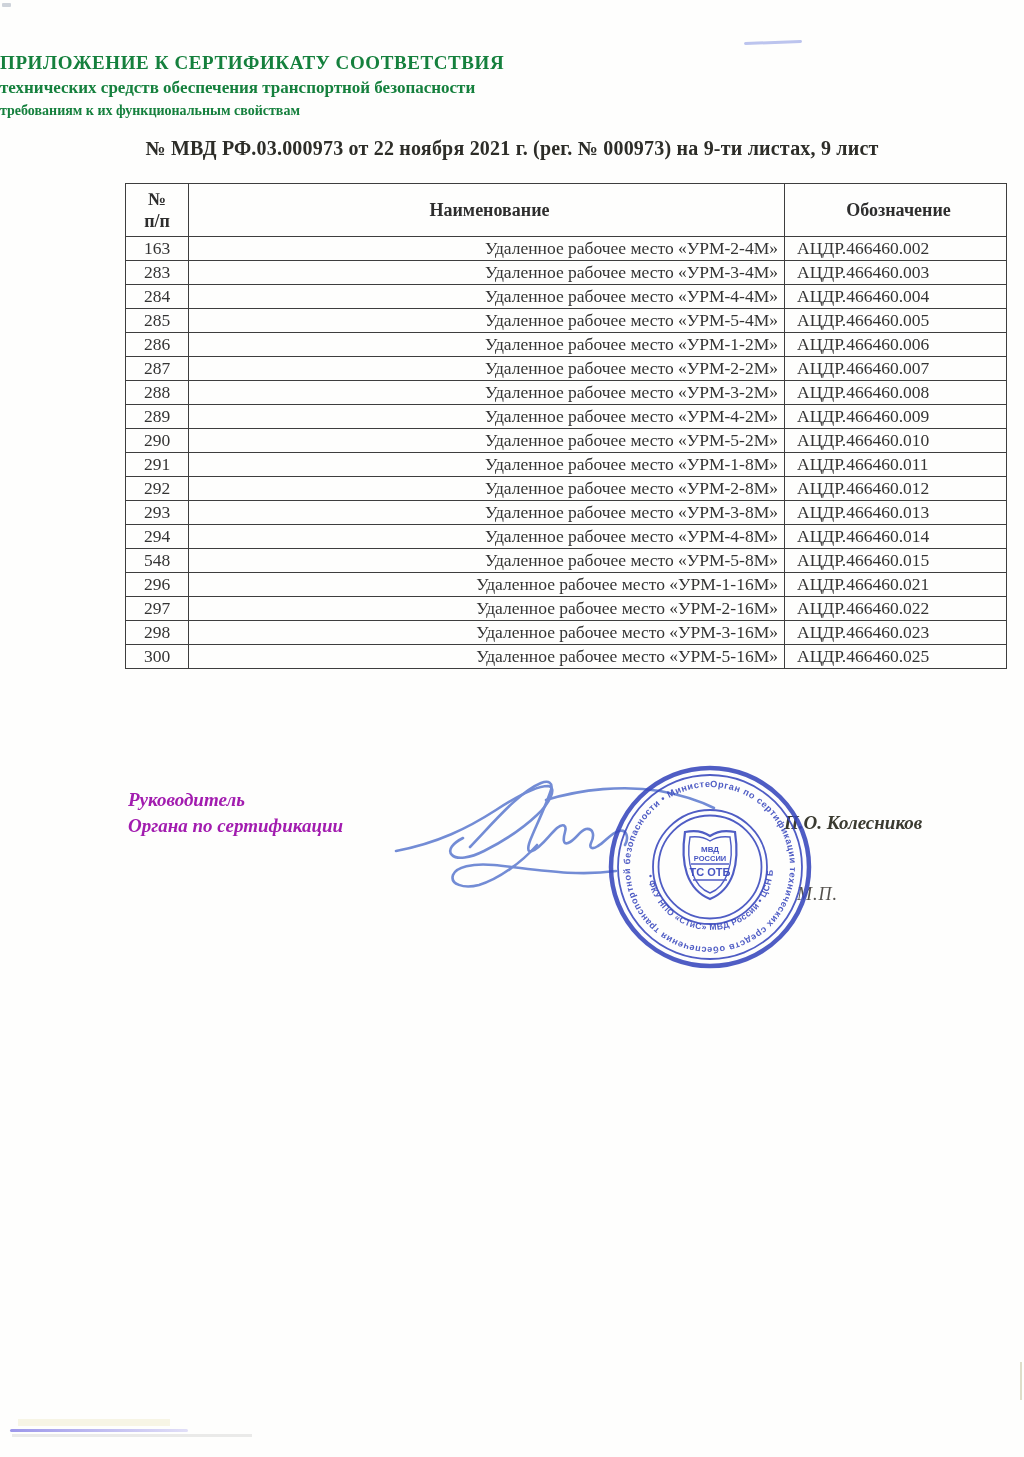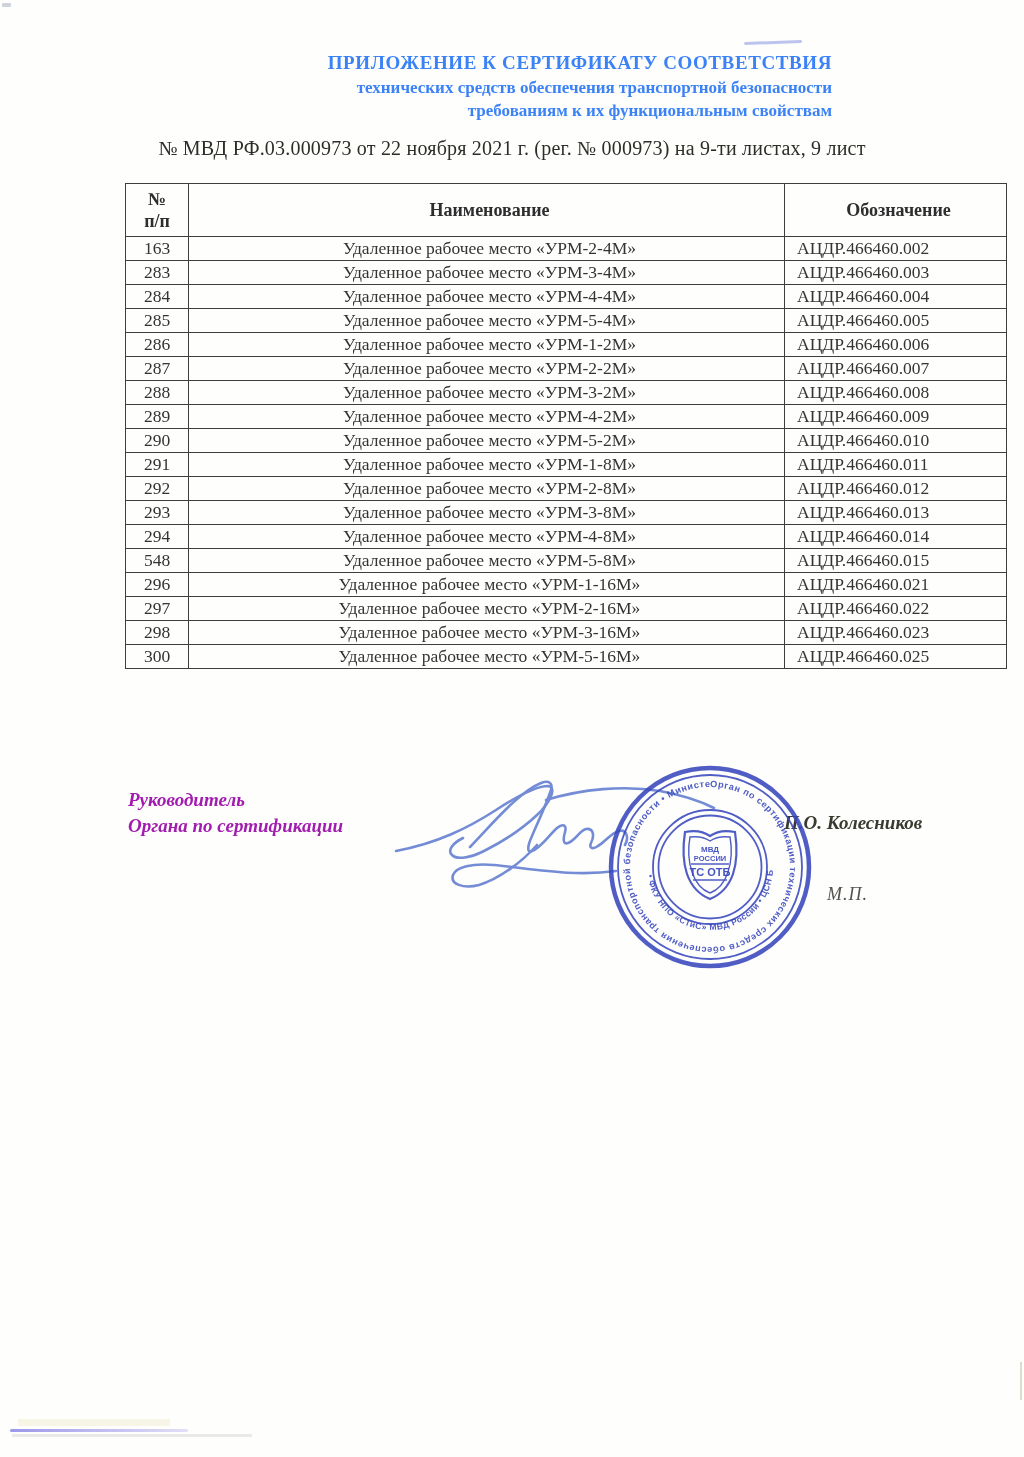--- a/index.html
+++ b/index.html
@@ -8,28 +8,28 @@
     width:1024px;height:1457px;
     margin:0 auto;
     background:#fefefd;
     font-family:"Liberation Serif","DejaVu Serif",serif;
     color:#333;
     overflow:hidden;
   }
   
   .title-block{
     position:absolute;left:0;top:50px;width:832px;
-    text-align:right;color:#3b82f6;
+    text-align:left;color:#15803d;
   }
   .title-line1{font-size:19px;font-weight:bold;letter-spacing:.6px;line-height:26px;}
   .title-line2{font-size:17px;font-weight:bold;line-height:23px;}
-  .title-line3{font-size:17px;font-weight:bold;line-height:23px;}
+  .title-line3{font-size:14px;font-weight:bold;line-height:23px;}
   .doc-number{
     position:absolute;left:0;top:137px;width:1024px;
-    text-align:center;font-size:20px;font-weight:normal;color:#2d2d28;
+    text-align:center;font-size:20px;font-weight:bold;color:#2d2d28;
     letter-spacing:.2px;
   }
   
   table.cert{
     position:absolute;left:125px;top:183px;
     width:830px;border-collapse:collapse;
     font-size:17.5px;color:#343434;
     table-layout:fixed;
   }
   table.cert th,table.cert td{
@@ -37,34 +37,34 @@
     padding:0 6px;
     overflow:hidden;white-space:nowrap;
   }
   table.cert th{
     font-size:18px;font-weight:bold;text-align:center;
     height:52px;vertical-align:middle;color:#2e2e2e;
     white-space:pre-line;line-height:22px;
   }
   table.cert td{height:23px;line-height:23px;vertical-align:middle;}
   .col-num{width:50px;text-align:center;}
-  .col-name{width:577px;text-align:center;padding-left:12px !important;}
+  .col-name{width:577px;text-align:right;padding-left:12px !important;}
   .col-desig{width:203px;text-align:left;padding-left:12px !important;}
   
   .role-lines{
     position:absolute;left:128px;top:787px;
     font-size:19px;font-weight:bold;font-style:italic;
     color:#a21caf;line-height:26px;
   }
   .signer-name{
     position:absolute;left:784px;top:812px;
     font-size:19px;font-weight:bold;font-style:italic;color:#3a3a30;
   }
   .seal-mark{
-    position:absolute;left:827px;top:884px;
+    position:absolute;left:797px;top:884px;
     font-size:18px;font-style:italic;color:#55524e;letter-spacing:1px;
   }
   .sig-svg{position:absolute;left:388px;top:772px;}
   .stamp-svg{position:absolute;left:606px;top:763px;}
   
   .artifact{position:absolute;}
   .a-top-dash{left:744px;top:41px;width:58px;height:3px;
     background:rgba(90,110,215,.4);transform:rotate(-2deg);border-radius:2px;}
   .a-corner{left:2px;top:3px;width:9px;height:4px;background:#ced3da;border-radius:1px;}
   .a-bottom-cream{left:18px;top:1419px;width:152px;height:7px;background:#f5f2de;opacity:.8;}

